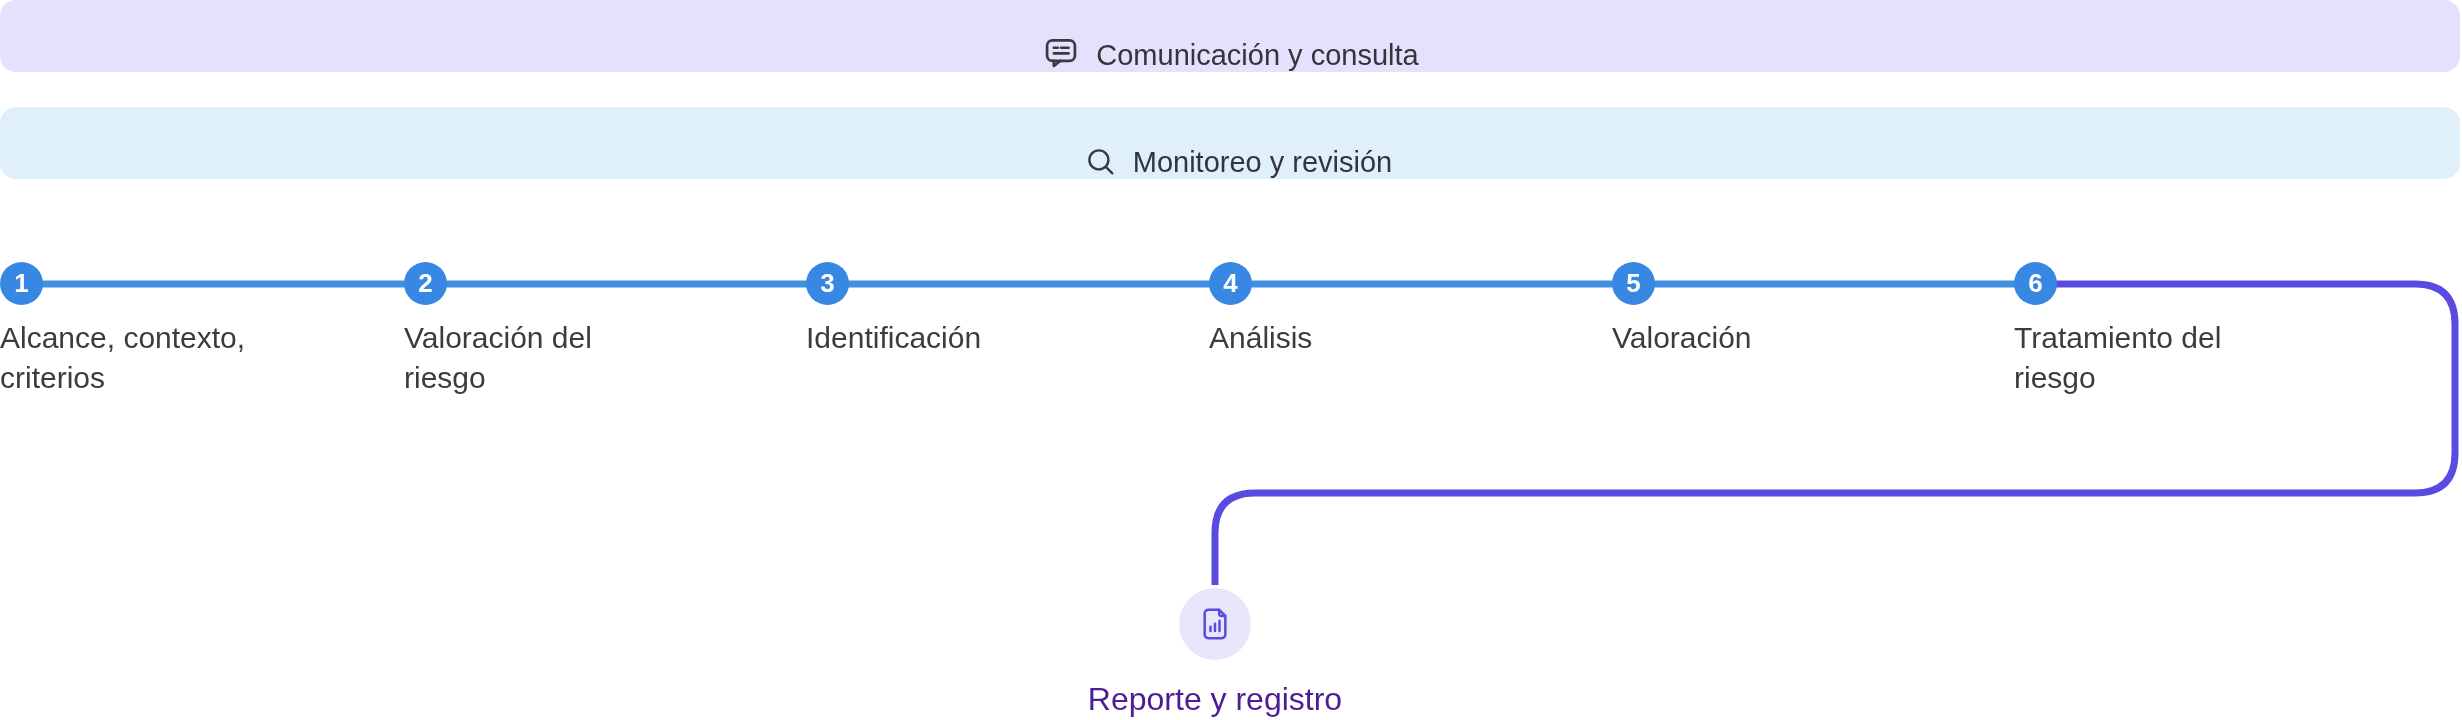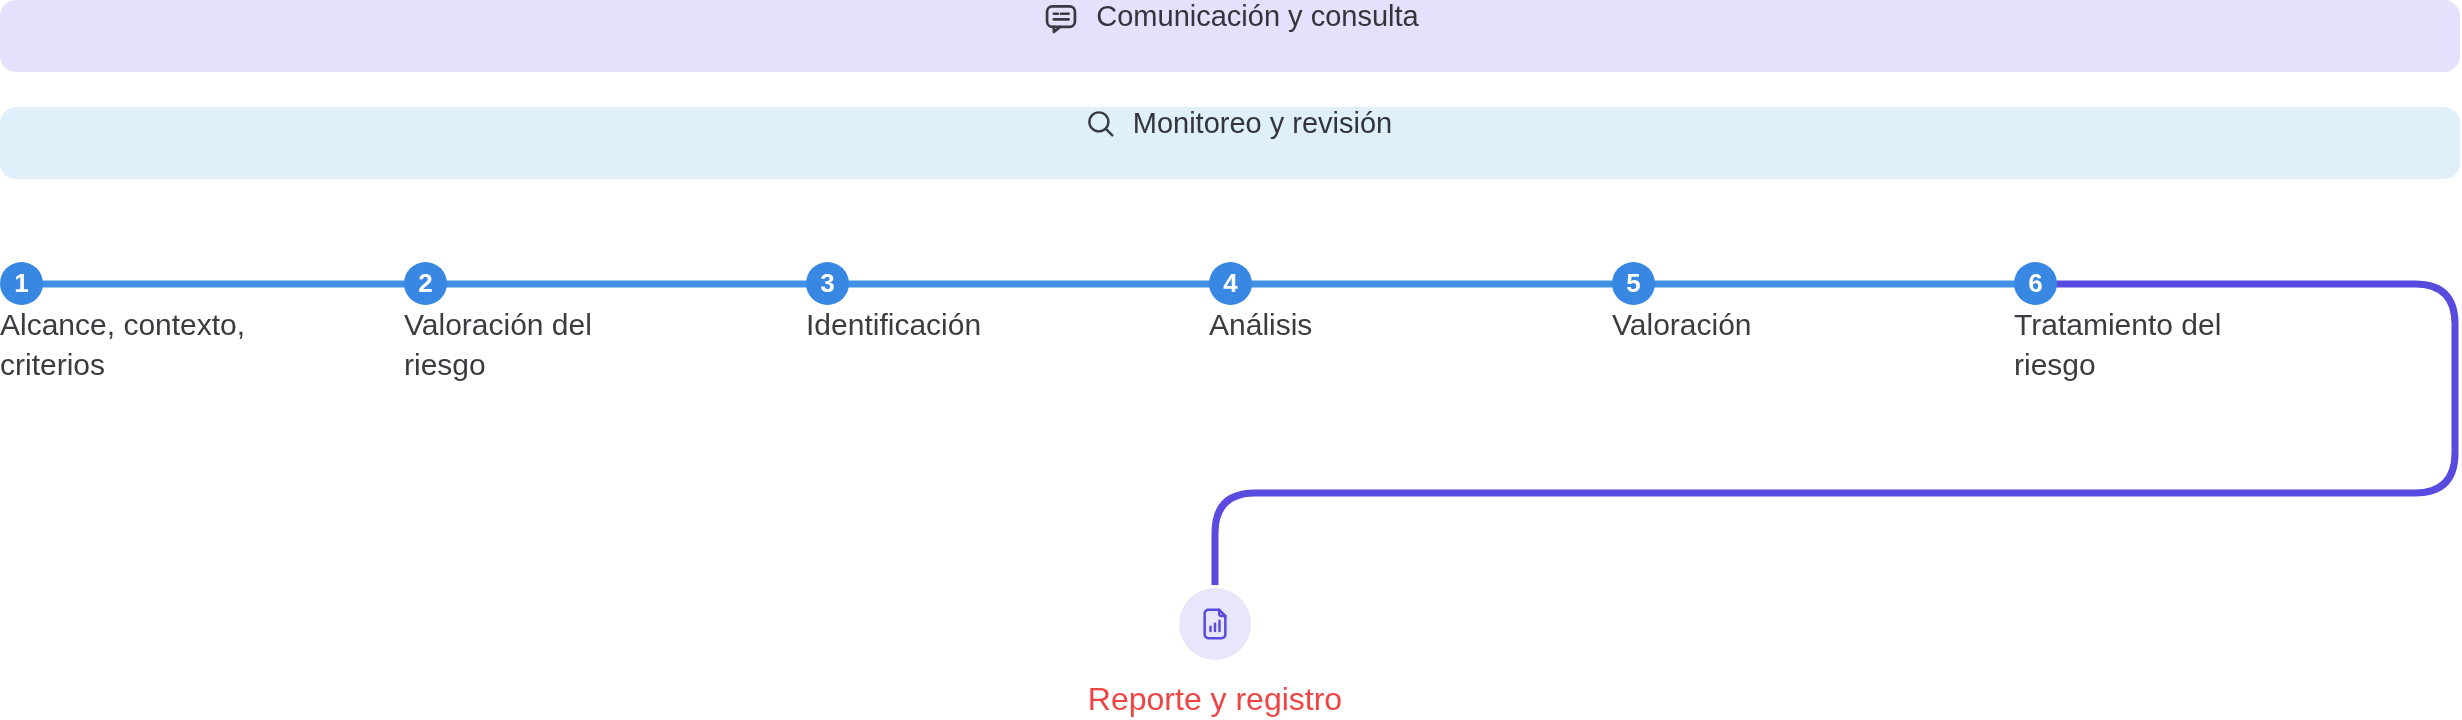--- a/index.html
+++ b/index.html
@@ -6,36 +6,36 @@
   html,body { width:2462px; height:720px; }
   body {
     position:relative;
     background:#ffffff;
     font-family:"Liberation Sans", sans-serif;
     overflow:hidden;
   }
   .banner {
     position:absolute; left:0; width:2460px; height:72px;
     border-radius:16px;
-    display:flex; align-items:flex-start; justify-content:center; gap:15px;
+    display:flex; align-items:flex-end; justify-content:center; gap:15px;
     font-size:29px; color:#34353b;
   }
   .banner-comunicacion { top:0; }
   .banner-monitoreo { top:107px;padding-left:16px; }
   .banner .icon { display:flex; align-items:center; }
   #connector-svg { position:absolute; left:0; top:0; pointer-events:none; }
   .step { position:absolute; top:262px; }
   .step-circle {
     width:43px; height:43px; border-radius:50%;
     color:#ffffff; font-size:26px; font-weight:bold;
     display:flex; align-items:center; justify-content:center;
     cursor:default;
   }
   .step-label {
-    max-width:256px;
+    margin-top:13px; max-width:256px;
     font-size:30px; line-height:40px; color:#3b3c41;
   }
   .report-icon-circle {
     position:absolute; left:1179px; top:588px; width:72px; height:72px;
     border-radius:50%; background:#e8e6fb;
     display:flex; align-items:center; justify-content:center;
   }
   .report-label {
     position:absolute; left:1015px; top:681px; width:400px;
     text-align:center; font-size:32px;
@@ -118,13 +118,13 @@
   <span class="icon" style="display: flex; color: rgb(90, 75, 224);">
     <svg width="40" height="40" viewBox="0 0 24 24" fill="none" stroke="currentColor" stroke-width="1.5" stroke-linecap="round" stroke-linejoin="round">
       <path d="M14.5 3.5 H8 a2.2 2.2 0 0 0 -2.2 2.2 v12.6 a2.2 2.2 0 0 0 2.2 2.2 h8 a2.2 2.2 0 0 0 2.2 -2.2 V7.2 Z"></path>
       <path d="M14.5 3.5 V6 a1.2 1.2 0 0 0 1.2 1.2 h2.5"></path>
       <path d="M9.3 16.2 v-2.6"></path>
       <path d="M12 16.2 v-4.4"></path>
       <path d="M14.7 16.2 v-6.2"></path>
     </svg>
   </span>
 </div>
-<div class="report-label" style="color: #ef4444;">Reporte y registro</div>
+<div class="report-label" style="color: #4c1d95;">Reporte y registro</div>
 
 </body></html>

